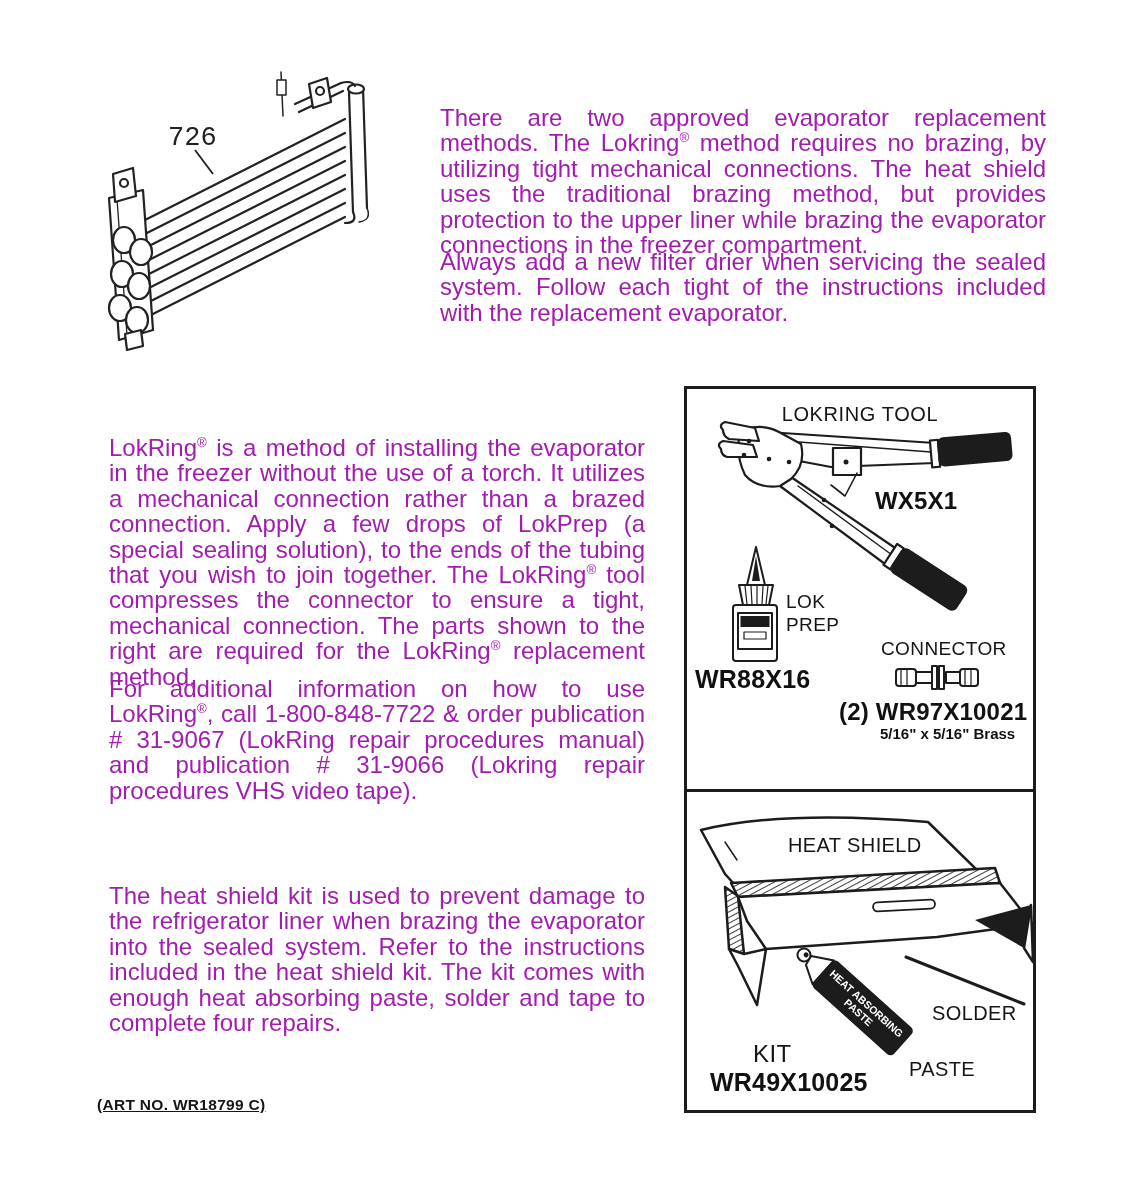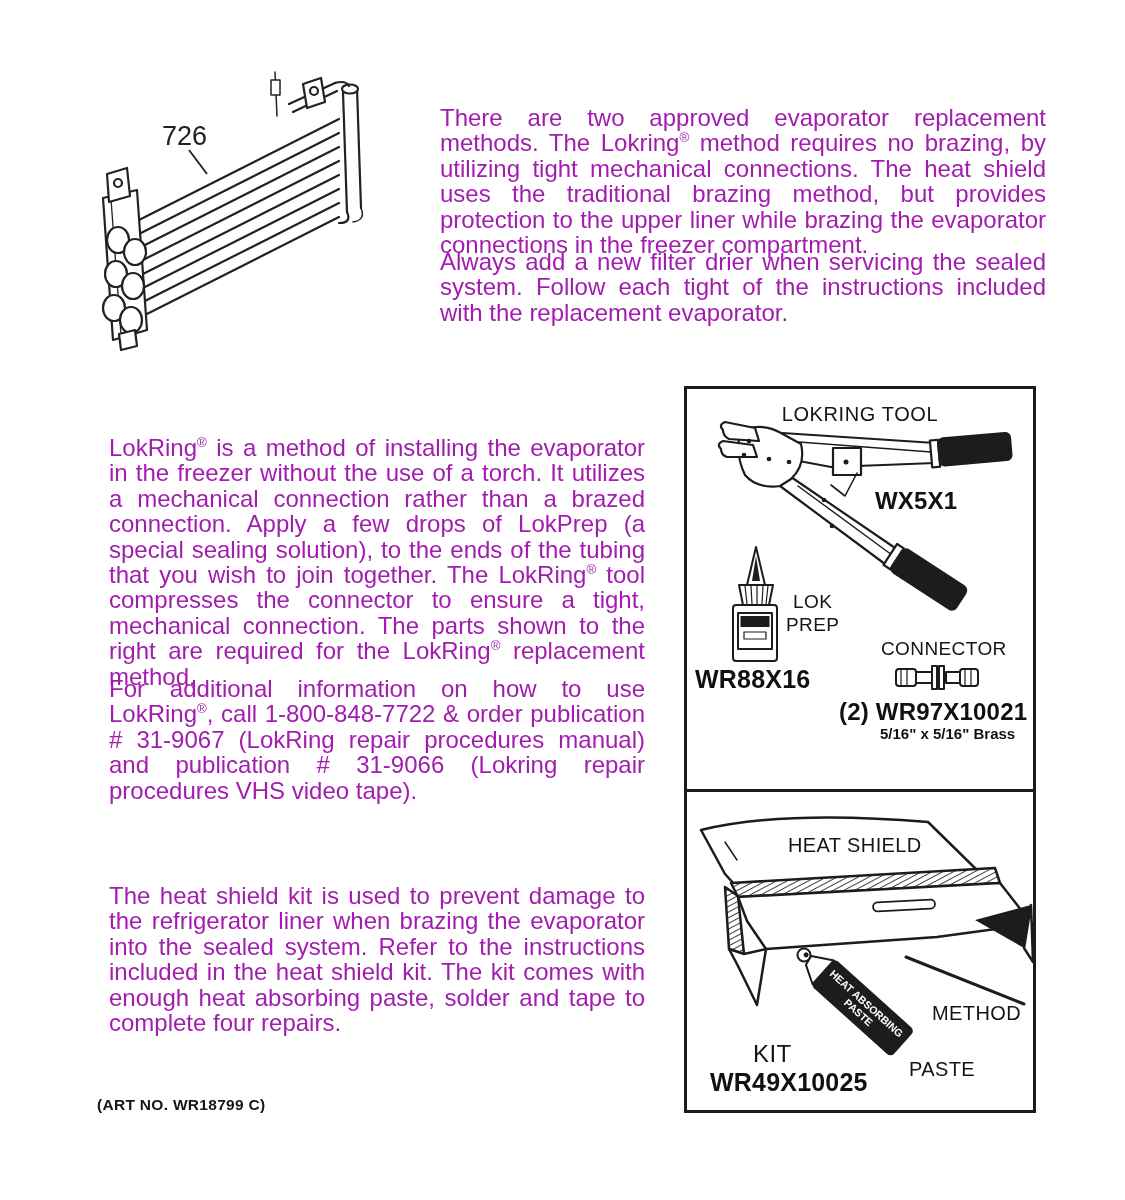--- a/index.html
+++ b/index.html
@@ -19,30 +19,30 @@
   sup.reg { font-size:0.55em; vertical-align:super; line-height:0; }
   .parts-box {
     position:absolute; border:3px solid #1c1c1c; background:#ffffff; box-sizing:border-box;
   }
   .parts-box svg { position:absolute; left:0; top:0; }
   .lbl { position:absolute; font-size:20px; white-space:nowrap; color:#151515; letter-spacing:0.4px; }
   .lbl-sm { font-size:19px; }
   .part { position:absolute; font-weight:bold; font-size:24px; white-space:nowrap; color:#111; letter-spacing:0.2px; }
   .part-lg { font-size:25px; }
   .spec { position:absolute; font-weight:bold; font-size:15px; white-space:nowrap; color:#111; }
-  .artno { position:absolute; font-weight:bold; font-size:15.5px; letter-spacing:0.3px; color:#151515; }
+  .artno { position:absolute; font-weight:bold; font-size:15.5px; letter-spacing:0.3px; color:#151515;text-decoration:underline; }
   .boxtitle { position:absolute; left:50%; transform:translateX(-50%); font-size:20px; letter-spacing:0.6px; white-space:nowrap; color:#151515; }
   .figure { position:absolute; }
 </style>
 </head>
 <body>
 
 <div class="page">
 
-  <div class="figure" style="left:85px; top:62px; width:340px; height:290px;">
+  <div class="figure" style="left:91px; top:62px; width:340px; height:290px;font-family:Liberation Mono, monospace;">
     <svg width="340" height="290" viewBox="0 0 340 290">
       <g stroke="#222" fill="none" stroke-width="2.2" stroke-linejoin="round" stroke-linecap="round">
 
         <line x1="50" y1="160" x2="254" y2="57"></line>
         <line x1="50" y1="174" x2="254" y2="71"></line>
         <line x1="50" y1="188" x2="254" y2="85"></line>
         <line x1="50" y1="202" x2="254" y2="99"></line>
         <line x1="50" y1="216" x2="254" y2="113"></line>
         <line x1="50" y1="230" x2="254" y2="127"></line>
         <line x1="50" y1="244" x2="254" y2="141"></line>
@@ -146,21 +146,21 @@
         <rect x="229" y="283" width="16" height="11"></rect>
         <rect x="245" y="277" width="5" height="23"></rect>
         <rect x="252" y="277" width="5" height="23"></rect>
         <rect x="259" y="283" width="14" height="11"></rect>
         <rect x="273" y="280" width="18" height="17" rx="3"></rect>
         <path d="M214,281 L214,296 M220,281 L220,296 M278,281 L278,296 M284,281 L284,296" stroke-width="1.2"></path>
       </g>
     </svg>
     <div class="boxtitle" style="top:14px;">LOKRING TOOL</div>
     <div class="part" style="left:188px; top:98px;">WX5X1</div>
-    <div class="lbl lbl-sm" style="left:99px; top:201px; line-height:23px;text-align:center;">
+    <div class="lbl lbl-sm" style="left:99px; top:201px; line-height:23px;">
       <div>LOK</div>
       <div>PREP</div>
     </div>
     <div class="part part-lg" style="left:8px; top:276px;">WR88X16</div>
     <div class="lbl lbl-sm" style="left:194px; top:249px;">CONNECTOR</div>
     <div class="part" style="left:152px; top:309px;">(2) WR97X10021</div>
     <div class="spec" style="left:193px; top:336px;">5/16" x 5/16" Brass</div>
   </div>
 
   <div class="parts-box" style="left:684px; top:789px; width:352px; height:324px;">
@@ -193,19 +193,19 @@
       <g transform="translate(117,163) rotate(42)" stroke="#1c1c1c" stroke-width="2" fill="#fff" stroke-linejoin="round">
         <circle cx="0" cy="0" r="6.5"></circle>
         <circle cx="1.5" cy="-1.5" r="2.5" fill="#1c1c1c" stroke="none"></circle>
         <path d="M6,-4 L26,-16 L26,16 L8,6 Z"></path>
         <rect x="26" y="-17" width="106" height="34" rx="4" fill="#1c1c1c"></rect>
         <text x="79" y="-2" fill="#ffffff" font-size="10.5" font-weight="bold" text-anchor="middle" stroke="none">HEAT ABSORBING</text>
         <text x="79" y="10" fill="#ffffff" font-size="10.5" font-weight="bold" text-anchor="middle" stroke="none">PASTE</text>
       </g>
     </svg>
     <div class="lbl" style="left:101px; top:42px;">HEAT SHIELD</div>
-    <div class="lbl" style="left:245px; top:210px;">METHOD</div>
+    <div class="lbl" style="left:245px; top:210px;">SOLDER</div>
     <div class="lbl" style="left:66px; top:248px; font-size:24px;">KIT</div>
     <div class="part part-lg" style="left:23px; top:276px;">WR49X10025</div>
     <div class="lbl" style="left:222px; top:266px;">PASTE</div>
   </div>
 
 </div>
 
 </body></html>

